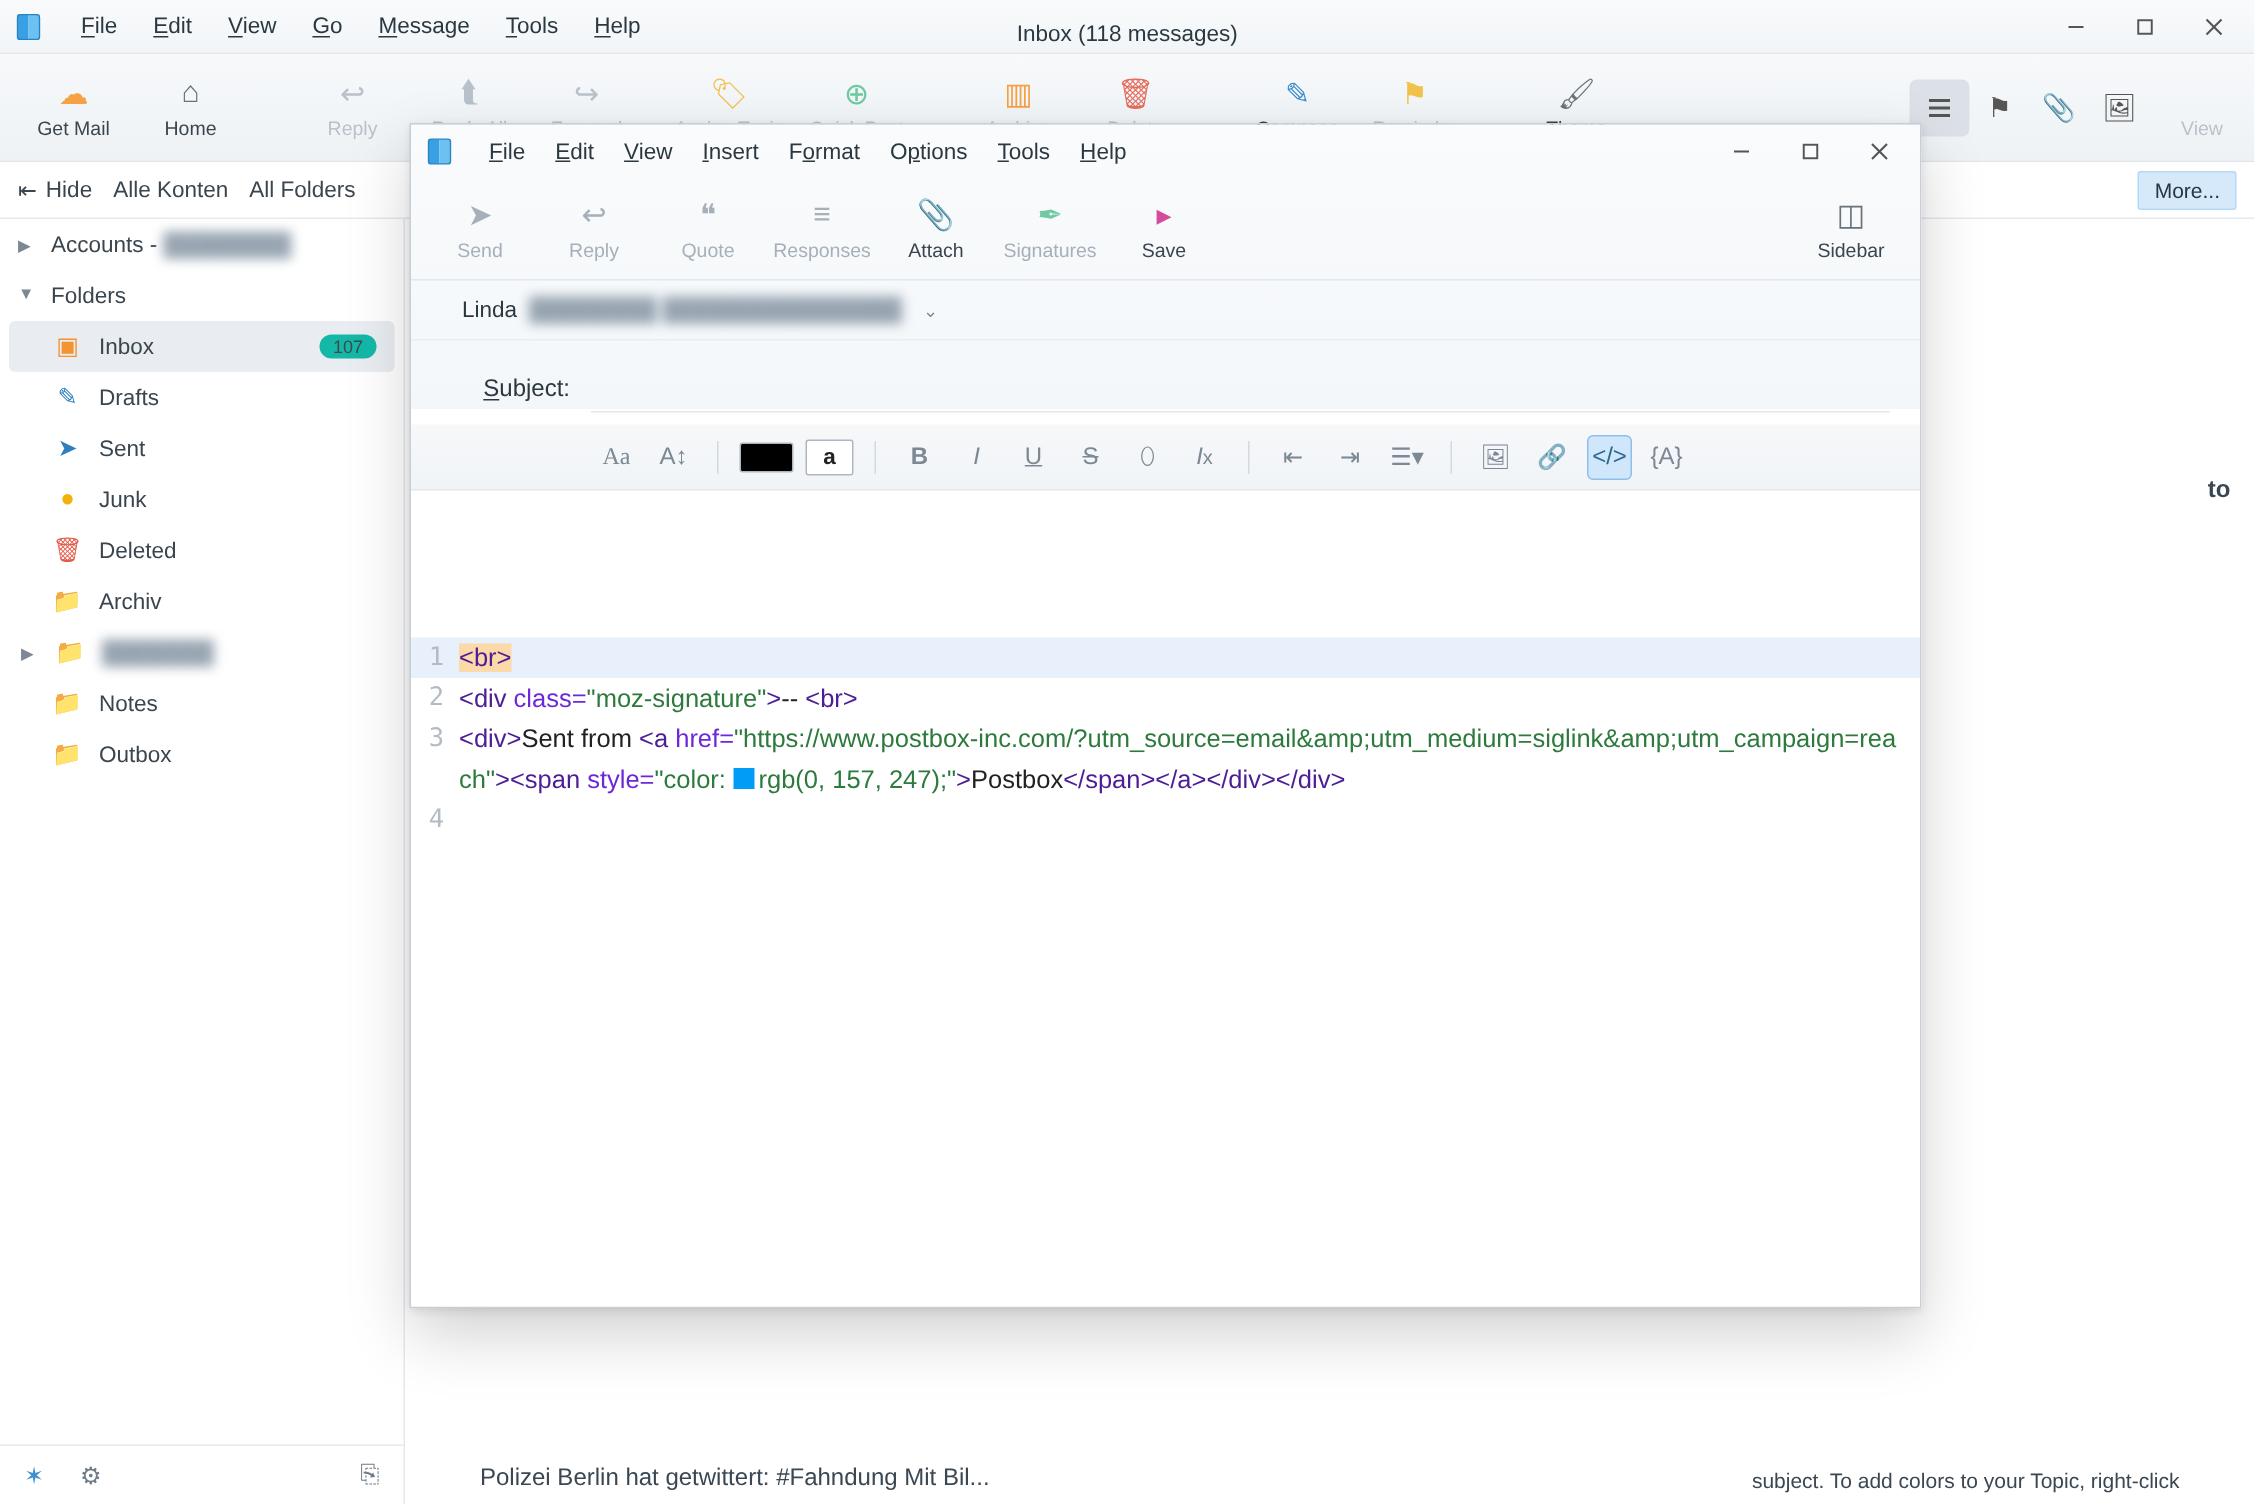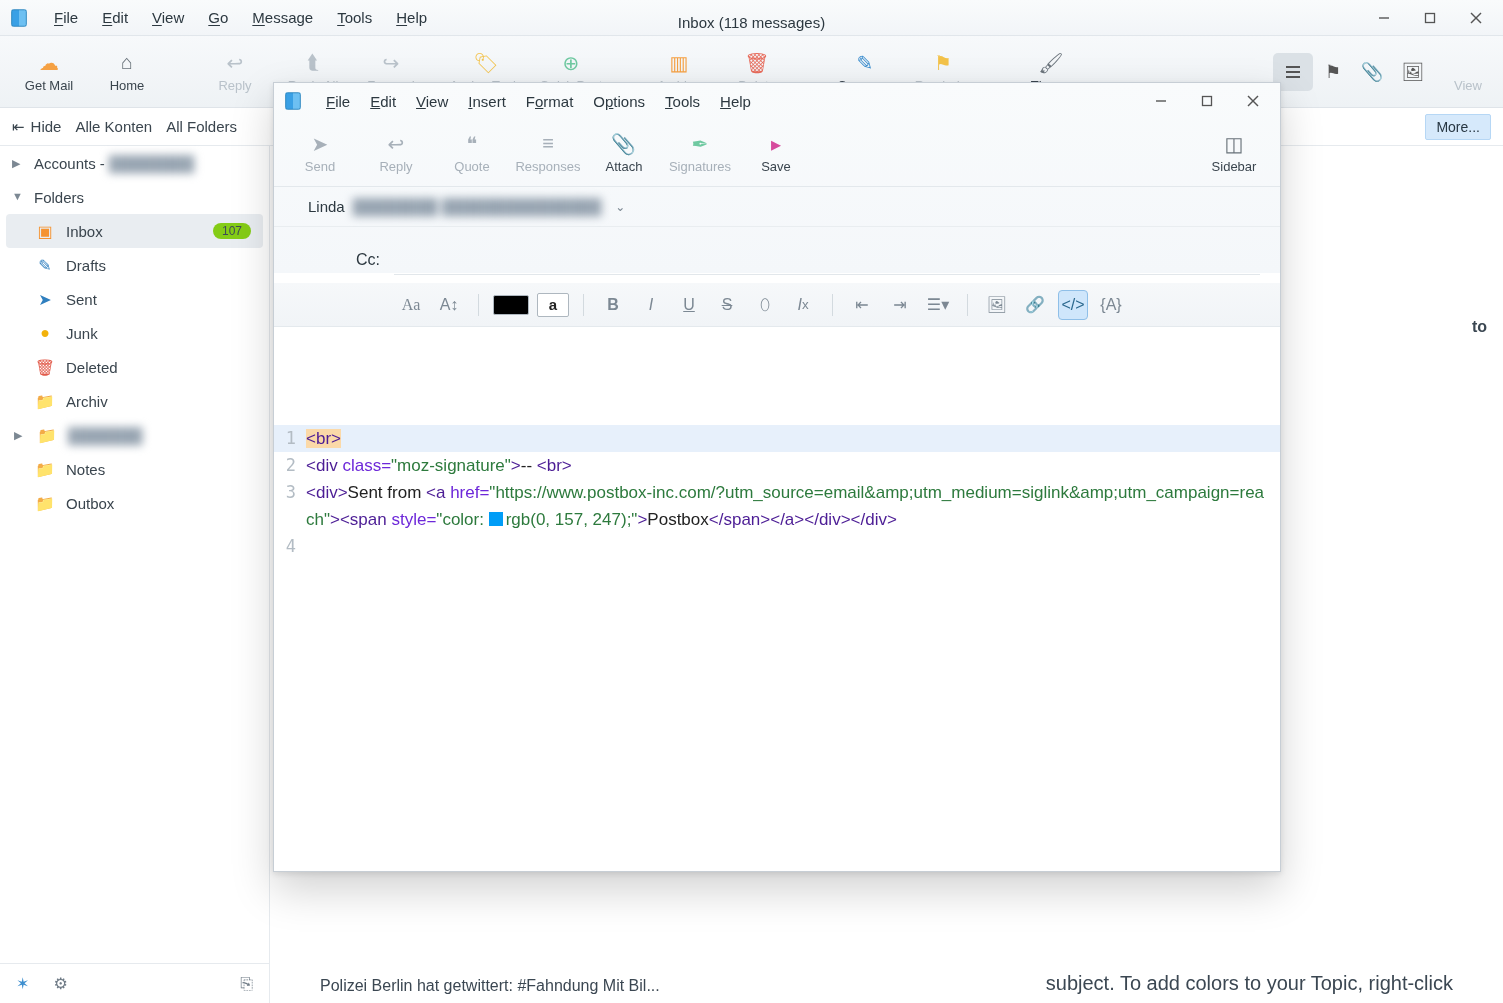--- a/index.html
+++ b/index.html
@@ -30,27 +30,27 @@
 .accounts-bar .more { margin-left:auto; background:#d6e9fb; border:1px solid #b6d7f5; padding:4px 10px; font-size:14px; border-radius:2px; color:#273642; }
 
 .main-body { position:absolute; top:146px; bottom:0; left:0; right:0; display:flex; }
 .sidebar { width:270px; border-right:1px solid #e6eaee; display:flex; flex-direction:column; font-size:15px; color:#3a454e; }
 .side-row { display:flex; align-items:center; height:34px; padding:0 12px; gap:10px; }
 .side-row .chev { width:12px; color:#7c8893; font-size:11px; }
 .side-row .chev.down { transform:translateY(-1px); }
 .side-row.indent { padding-left:34px; }
 .side-row.selected { background:#e9edf1; border-radius:4px; margin:0 6px; padding-left:28px; }
 .side-row .ico { width:22px; font-size:16px; display:flex; justify-content:center; }
-.side-row .badge { margin-left:auto; background:#84cc16; color:#3f4b54; border-radius:10px; font-size:12px; padding:1px 9px; }
+.side-row .badge { margin-left:auto; background:#14b8a6; color:#3f4b54; border-radius:10px; font-size:12px; padding:1px 9px; }
 .side-footer { margin-top:auto; height:40px; border-top:1px solid #e6eaee; display:flex; align-items:center; gap:24px; padding:0 16px; color:#6f7b86; font-size:16px; }
 .side-footer .out { margin-left:auto; }
 .content { flex:1; position:relative; background:#fff; }
 .content .peek1 { position:absolute; right:16px; top:172px; font-size:16px; color:#3b4752;font-weight:bold; }
 .content .peek2 { position:absolute; left:50px; bottom:8px; font-size:16px; color:#3b4752; }
-.content .peek3 { position:absolute; right:50px; bottom:8px; font-size:20px; color:#3b4752; }
+.content .peek3 { position:absolute; right:50px; bottom:8px; font-size:14px; color:#3b4752; }
 
 
 .compose { position:absolute; left:273px; top:82px; width:1008px; height:790px; background:linear-gradient(#f9fbfc,#f4f7fa 190px,#fff 190px); border:1px solid #c7ced5; box-shadow:0 18px 40px rgba(0,0,0,.18), 0 2px 6px rgba(0,0,0,.1); }
 .compose-menubar { height:36px; display:flex; align-items:center; padding:0 8px; }
 .compose-menubar .logo { width:22px; height:22px; margin-right:12px; }
 .compose-menubar .menu { font-size:15px; color:#2c3840; padding:4px 10px; }
 .compose-caption { position:absolute; right:4px; top:0; height:36px; display:flex; align-items:center; }
 .compose-caption div { width:46px; height:32px; display:flex; align-items:center; justify-content:center; color:#555; }
 
 .compose-toolbar { height:68px; display:flex; align-items:center; padding:0 8px; border-bottom:1px solid #e3e8ec; }
@@ -348,21 +348,21 @@
   </div>
 
   <div class="from-row">
     <span style="font-weight:500">Linda</span>
     <span class="blur">████████  ███████████████</span>
     <span class="chev">⌄</span>
   </div>
 
   <div class="addr-block">
     <div class="addr-row">
-      <div class="lbl"><span>Cc:</span></div>
+      <div class="lbl"><u>S</u>ubject:</div>
       <div class="field"></div>
     </div>
   </div>
 
   <div class="fmt-bar">
     <div class="btn" style="font-family:serif">Aa</div>
     <div class="btn">A↕</div>
     <div class="sep"></div>
     <div class="swatch-dark"></div>
     <div class="swatch-light">a</div>

